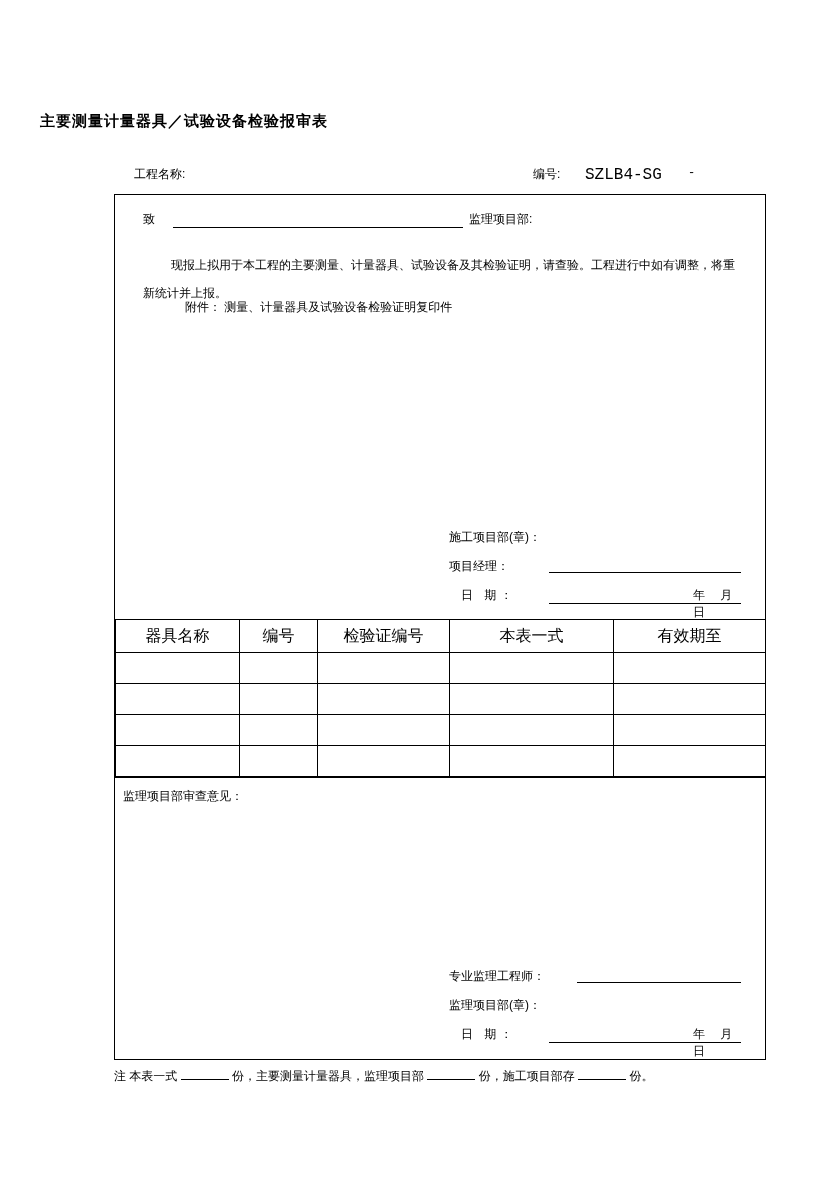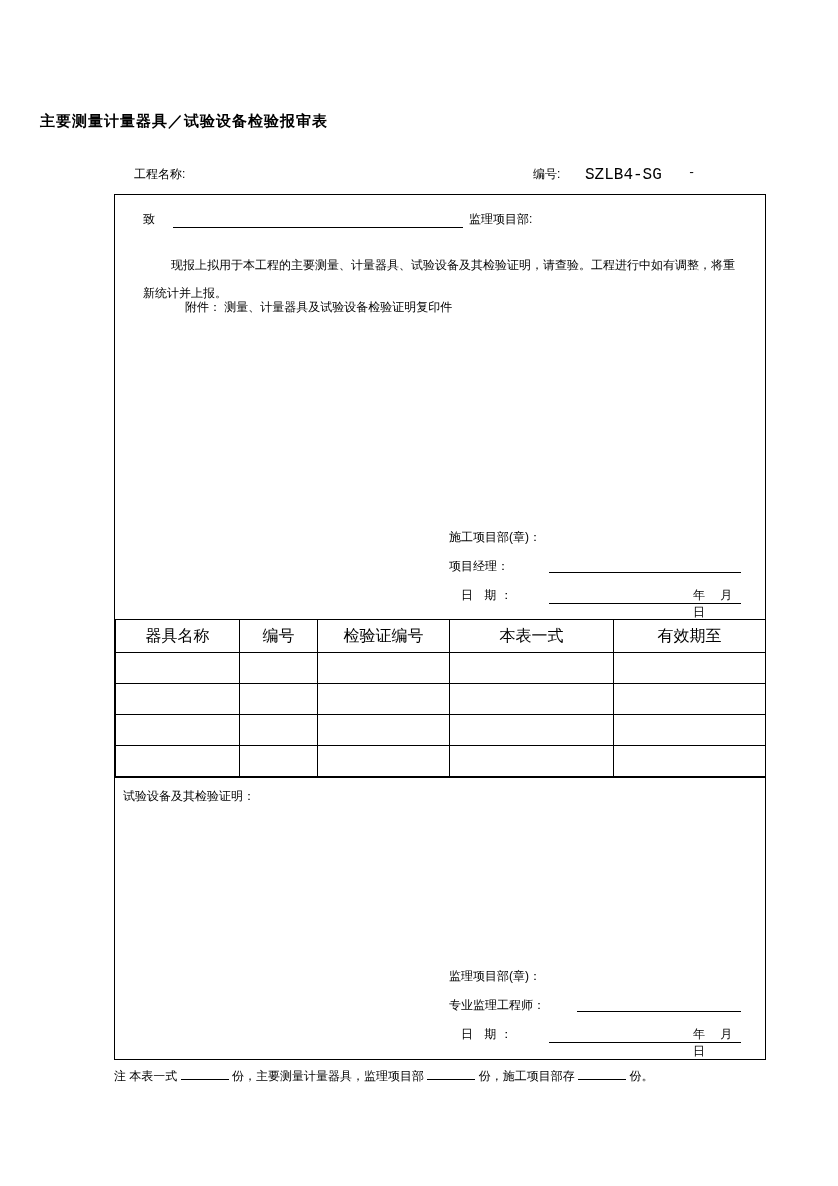--- a/index.html
+++ b/index.html
@@ -293,28 +293,28 @@
           <td></td>
           <td></td>
           <td></td>
           <td></td>
           <td></td>
         </tr>
       </tbody>
     </table>
 
     <div class="sec-bottom">
-      <div class="op-label">试验设备及其检验证明：</div>
+      <div class="op-label">监理项目部审查意见：</div>
       <div class="sign-block">
-        <div class="sign-line">
-          <span class="lbl">监理项目部(章)：</span>
-        </div>
         <div class="sign-line">
           <span class="lbl">专业监理工程师：</span>
           <span class="rule" style="left:128px;width:164px;"></span>
+        </div>
+        <div class="sign-line">
+          <span class="lbl">监理项目部(章)：</span>
         </div>
         <div class="date-line">
           <span class="lbl">日 期：</span>
           <span class="rule"></span>
           <span class="ymd">年 月 日</span>
         </div>
       </div>
     </div>
 
   </div>

